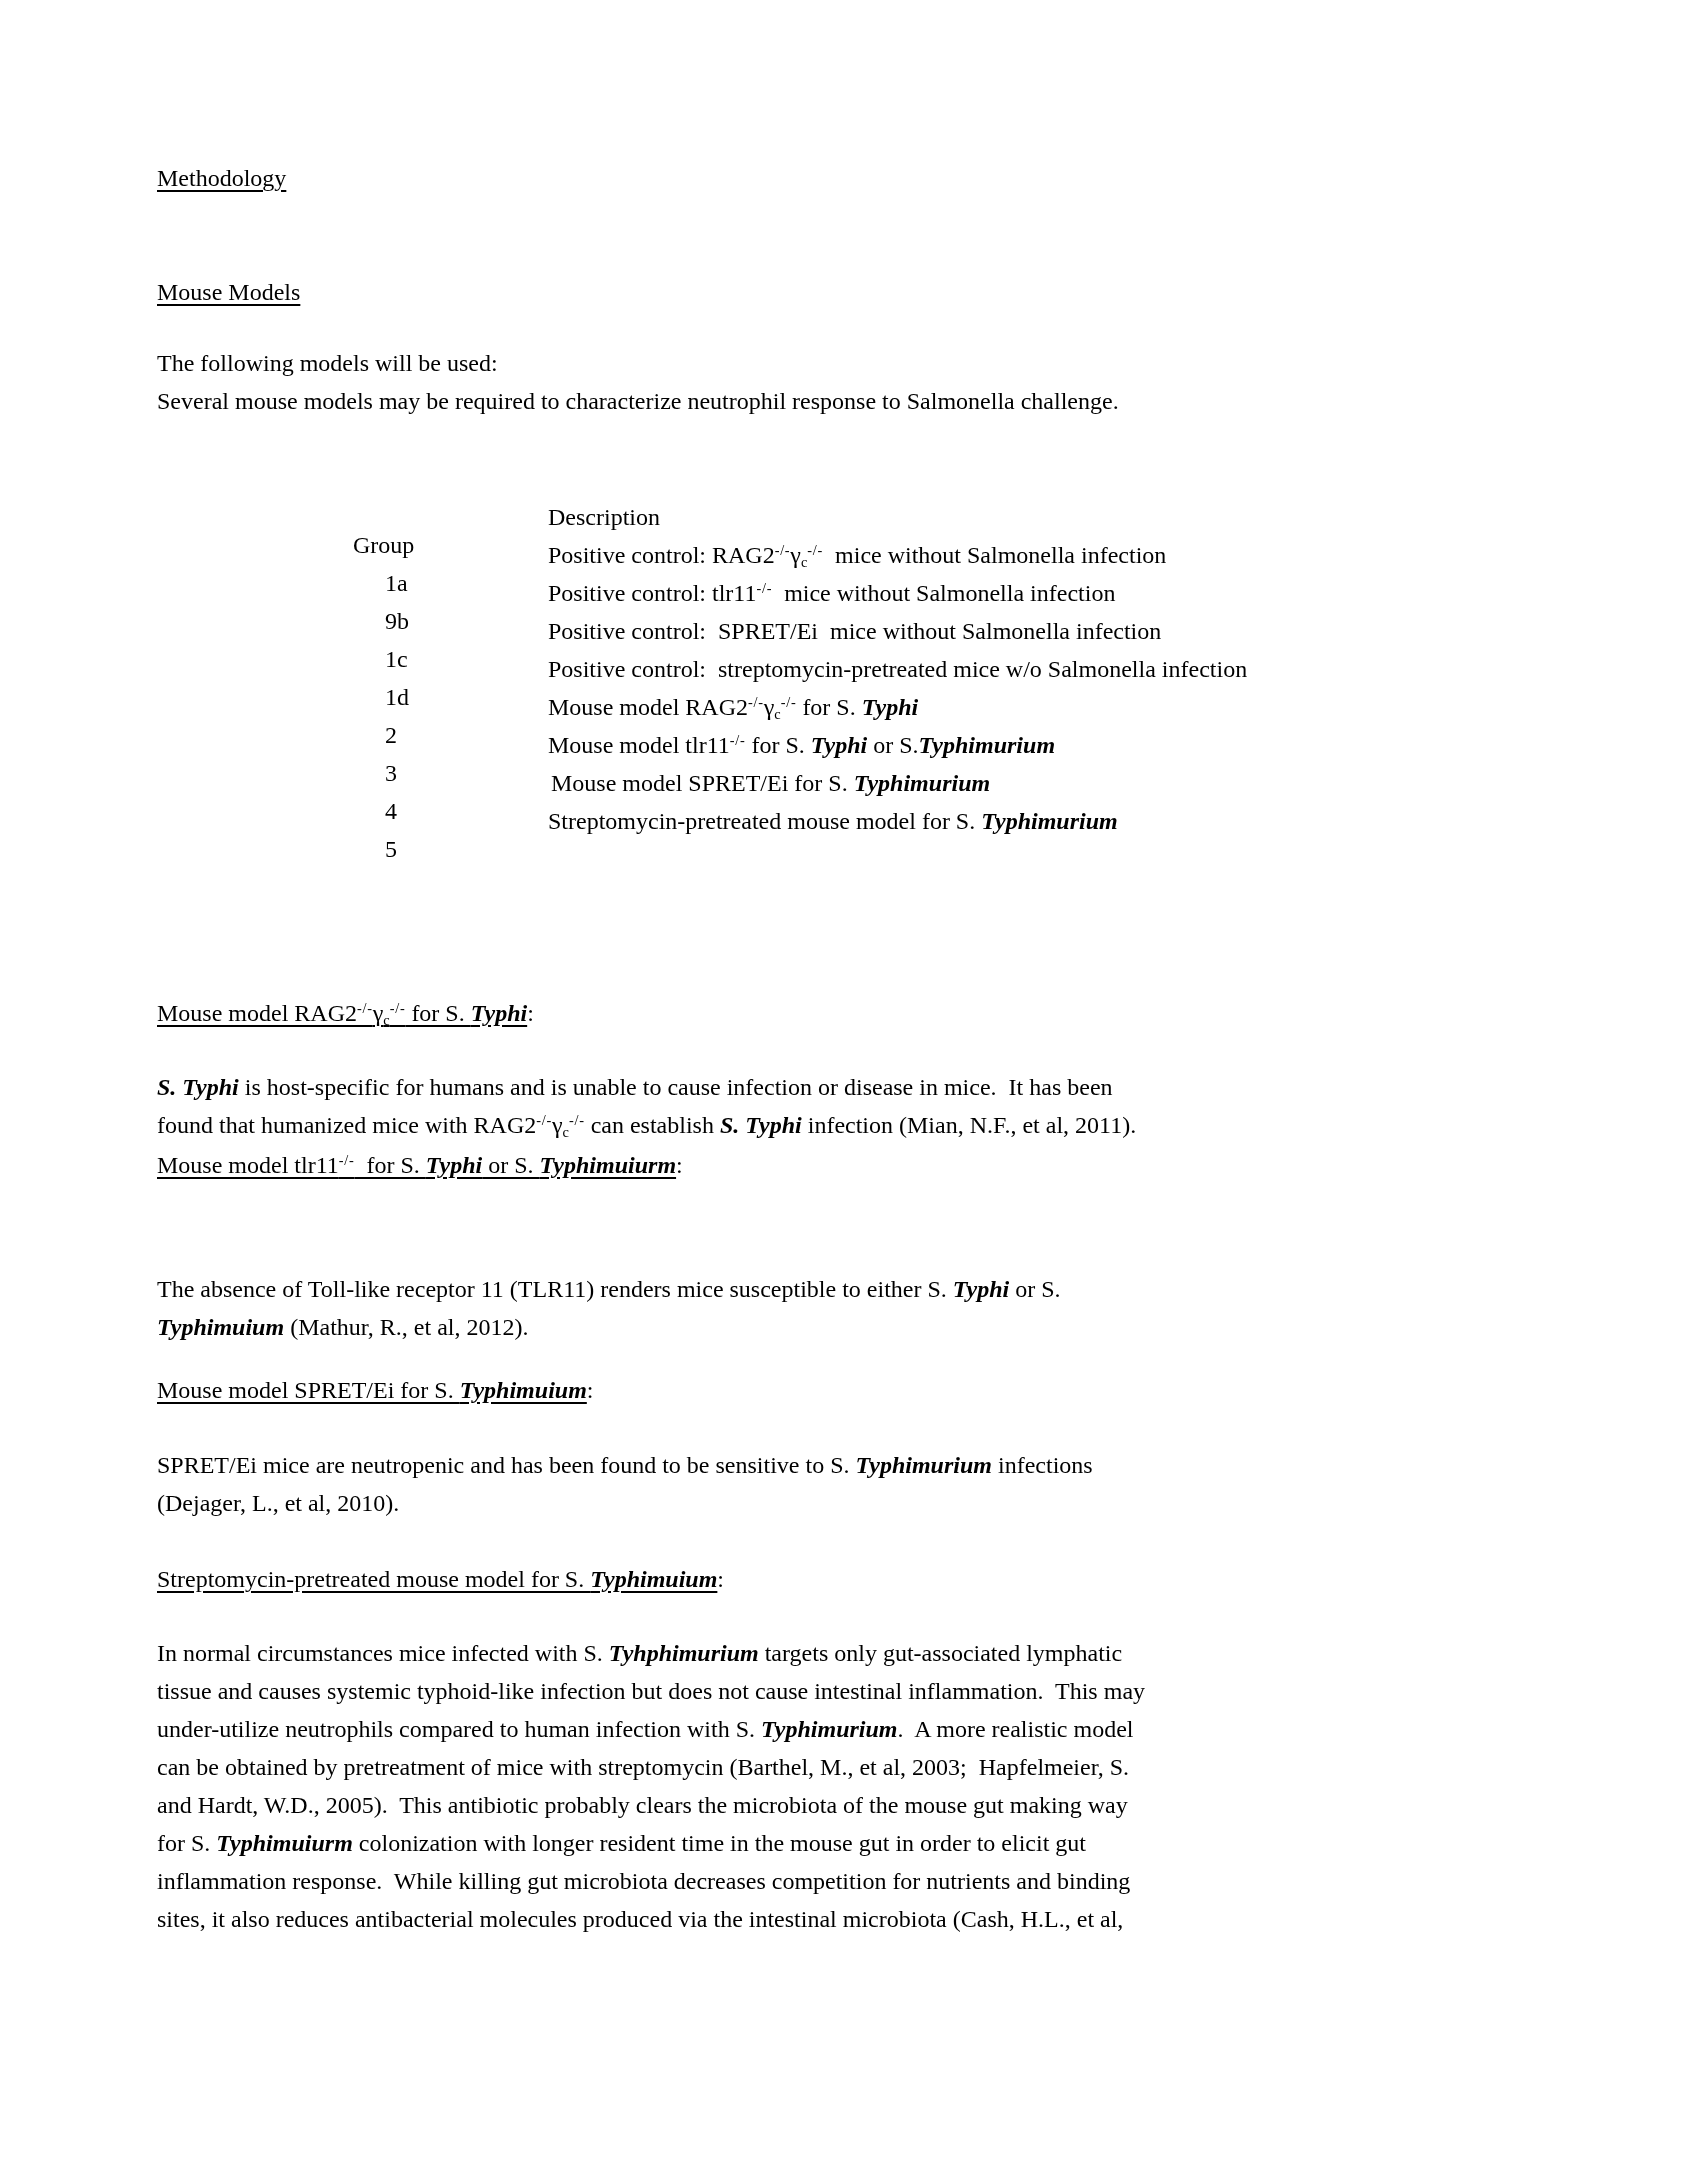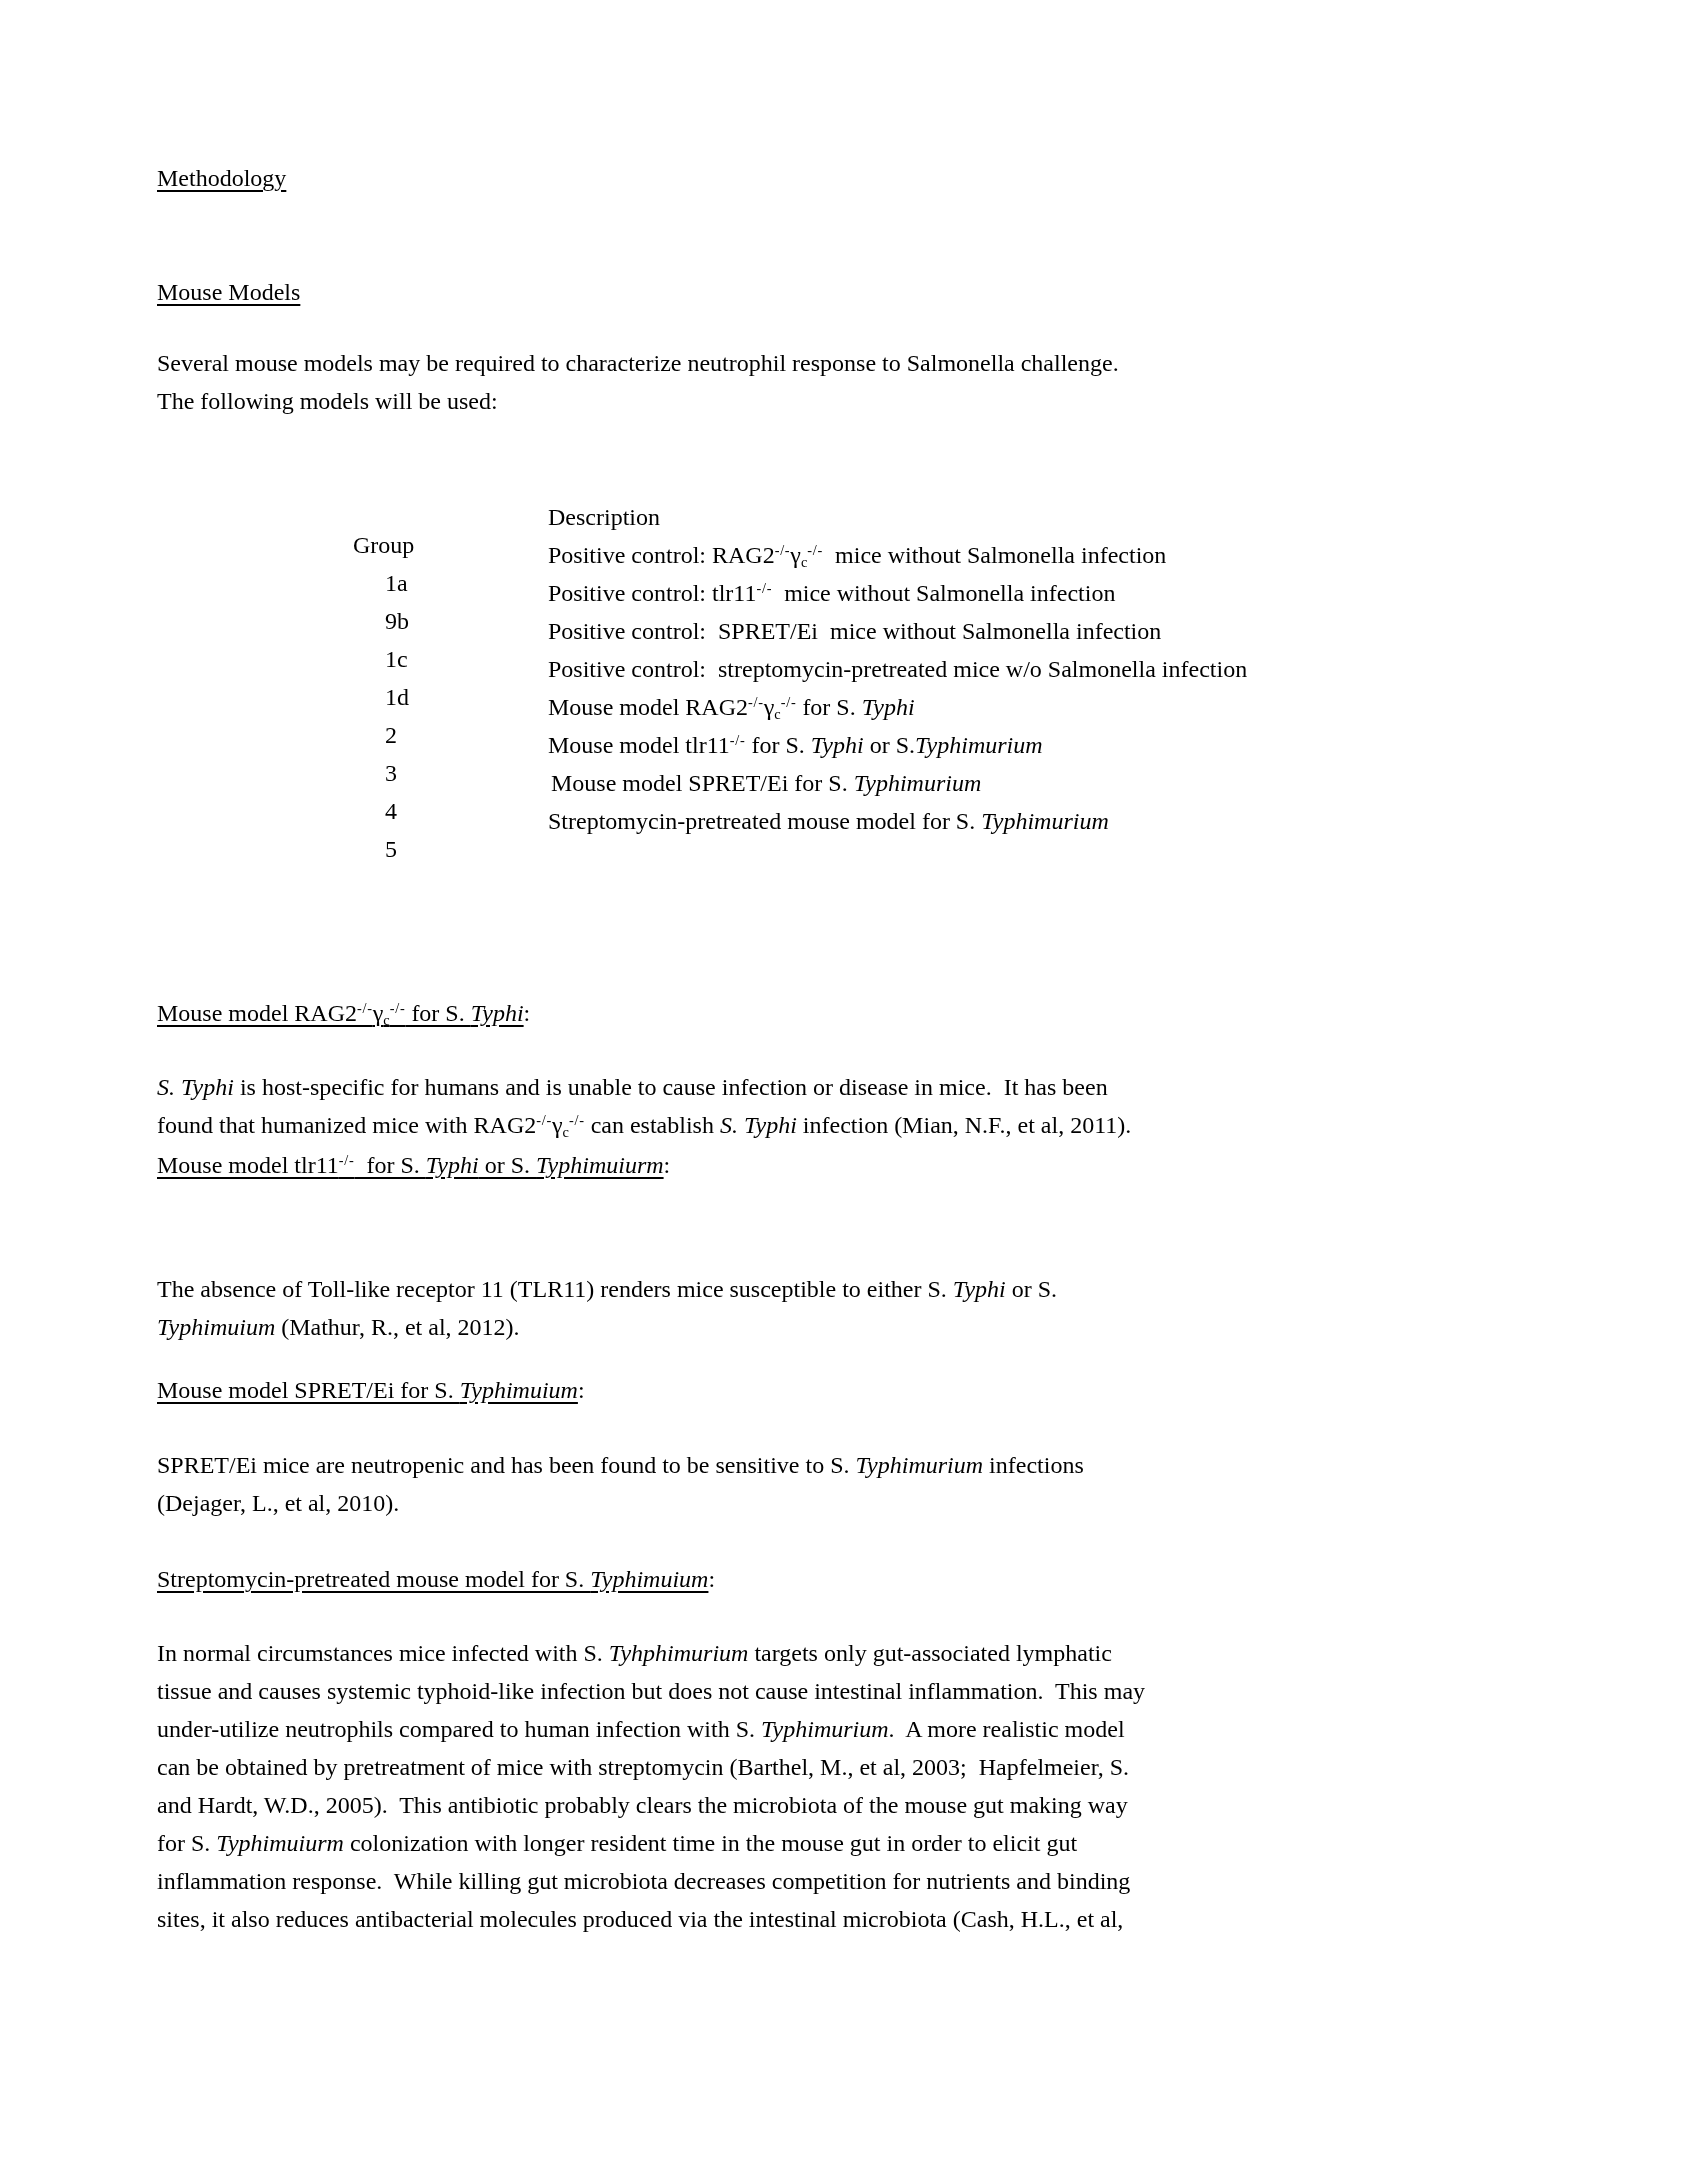--- a/index.html
+++ b/index.html
@@ -5,42 +5,42 @@
   html, body { margin: 0; padding: 0; background: #ffffff; }
   body { width: 1687px; height: 2183px; position: relative; overflow: hidden; }
   .page {
     position: absolute; left: 0; top: 0; width: 1687px; height: 2183px;
     background: #ffffff; color: #000000;
     font-family: "Liberation Serif", "DejaVu Serif", serif;
     font-size: 24px; line-height: 38px;
   }
   .blk { position: absolute; left: 157px; width: 1376px; margin: 0; }
   .u { text-decoration: underline; text-decoration-thickness: 2px; text-underline-offset: 4px; }
-  i { font-style: italic; }
+  i { font-style: italic; font-weight: bold; }
   sup { font-size: 0.6em; vertical-align: 0.55em; line-height: 0; letter-spacing: 0.7px; }
   sub { font-size: 0.6em; vertical-align: -0.3em; line-height: 0; }
   .table { position: absolute; left: 353px; top: 498px; }
   .trow { position: relative; height: 38px; white-space: nowrap; }
   .tg { position: absolute; left: 0; top: 0; margin-top: 28px; }
   .tg.num { left: 32px; }
   .td { position: absolute; left: 195px; top: 0; }
   .td.shift { left: 198px; }
 </style>
 </head>
 <body>
 
 <div class="page">
 
   <p class="blk u" style="top:159px"><span>Methodology</span></p>
 
   <p class="blk u" style="top:273px;width:auto"><span>Mouse Models</span></p>
 
   <div class="blk" style="top:344px">
+    <div>The following models will be used:</div>
     <div>Several mouse models may be required to characterize neutrophil response to Salmonella challenge.</div>
-    <div>The following models will be used:</div>
   </div>
 
   <div class="table">
     <div class="trow">
       <span class="tg">Group</span>
       <span class="td">Description</span>
     </div>
 
     <div class="trow">
       <span class="tg num">1a</span>

